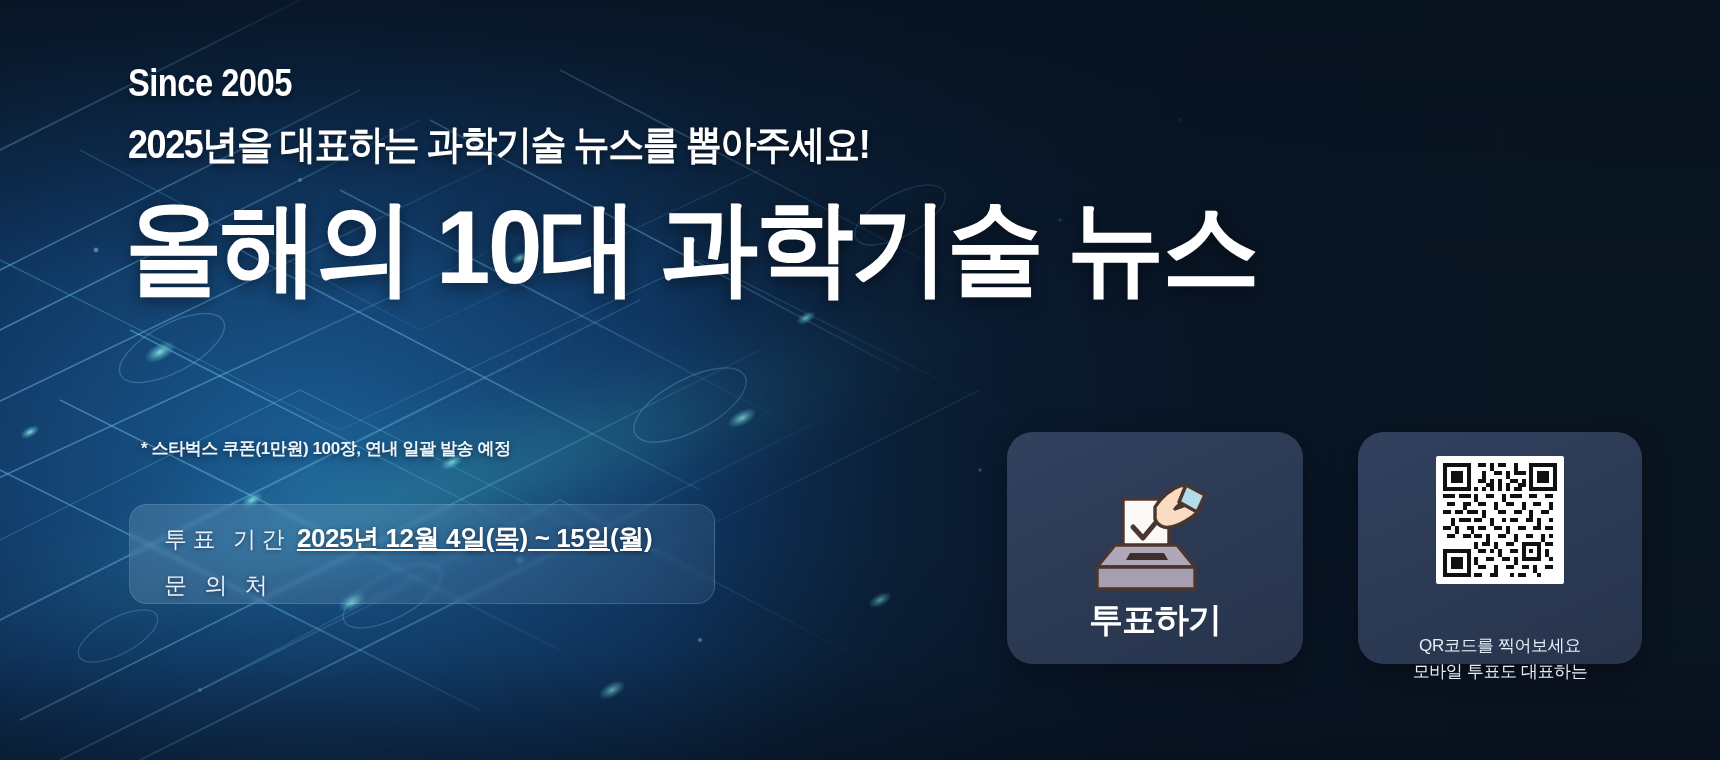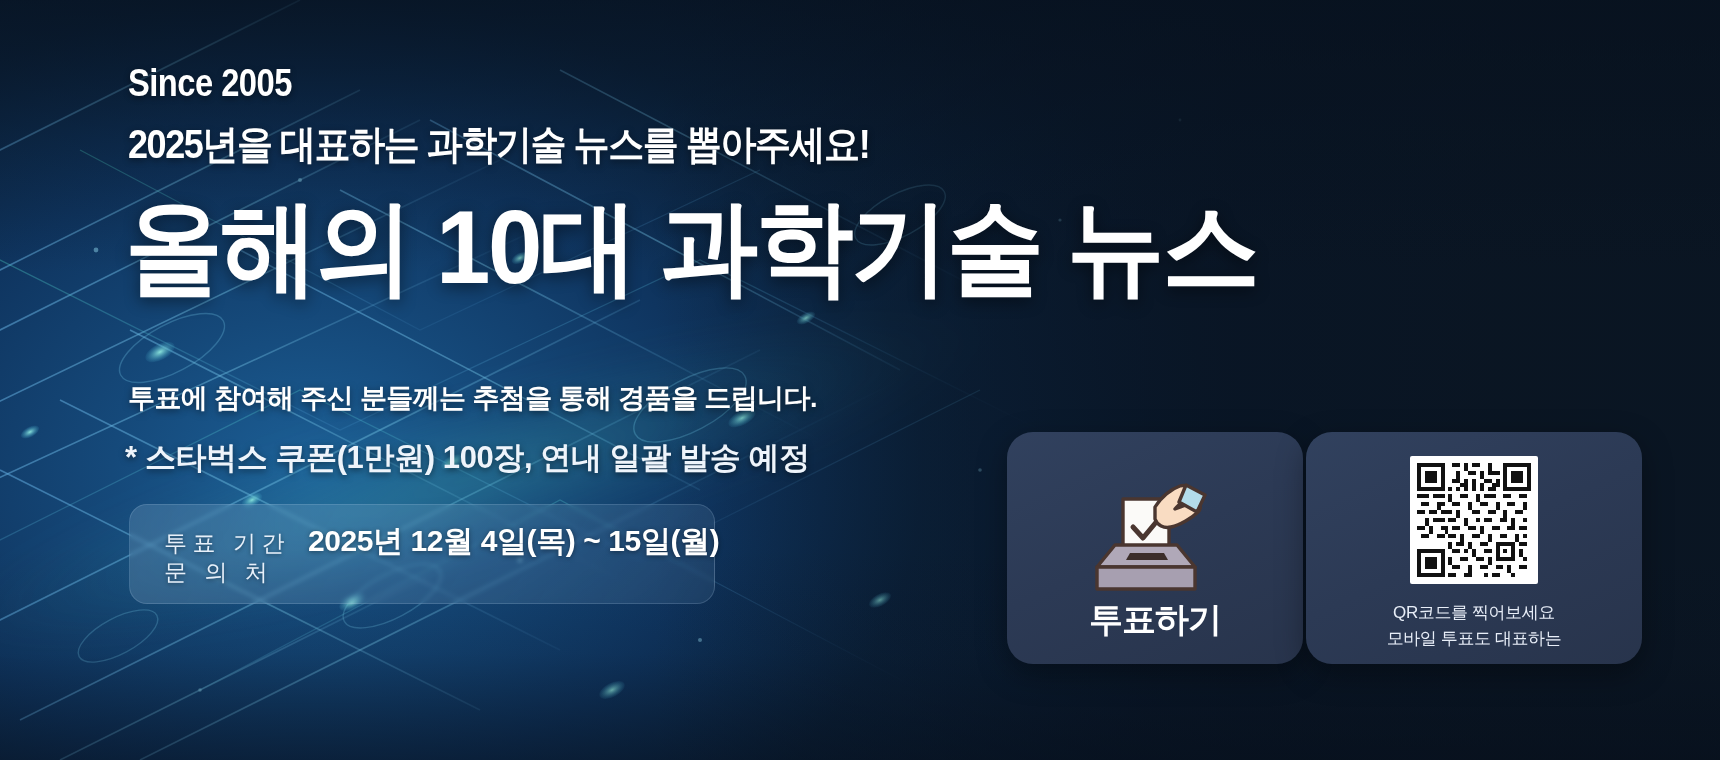--- a/index.html
+++ b/index.html
@@ -70,61 +70,62 @@
     transform:scaleX(.94); transform-origin:left center;
     text-shadow:0 4px 16px rgba(0,0,0,.48);
   }
   .prize-line {
     position:absolute; left:103px; top:380px;
     font-size:27px; font-weight:700; color:#ffffff;
     letter-spacing:-.6px; white-space:nowrap;
     text-shadow:0 2px 7px rgba(0,0,0,.5);
   }
   .note-line {
-    position:absolute; left:100px; top:437px;
-    font-size:31px; font-weight:600; color:#eef4fb;
+    position:absolute; left:116px; top:437px;
+    font-size:17px; font-weight:600; color:#eef4fb;
     letter-spacing:-.4px; white-space:nowrap;
     text-shadow:0 2px 6px rgba(0,0,0,.5);
   }
 
   .info-box {
     position:absolute; left:104px; top:504px;
     width:586px; height:100px;
     border-radius:18px;
     background:linear-gradient(120deg, rgba(185,215,240,.19), rgba(150,195,230,.11));
     border:1px solid rgba(200,226,248,.17);
     backdrop-filter:blur(2px);
   }
   .info-row {
     position:absolute; left:34px;
-    display:flex; align-items:baseline; gap:18px; white-space:nowrap;
+    display:flex; align-items:baseline; gap:7px; white-space:nowrap;
   }
   .info-row.r1 { top:16px; }
-  .info-row.r2 { top:52px; }
+  .info-row.r2 { top:65px; }
   .info-label {
     font-size:23px; font-weight:400; color:#e7f0fa;
     letter-spacing:5.5px;
     text-shadow:0 1px 4px rgba(0,0,0,.45);
   }
   .info-value {
-    font-size:30px; font-weight:800; color:#ffffff;
+    font-size:26px; font-weight:800; color:#ffffff;
     letter-spacing:-.4px;
     text-shadow:0 1px 5px rgba(0,0,0,.45);
+    text-decoration:underline;
   }
 
   
   .card {
     position:absolute;
     border-radius:26px;
     background:linear-gradient(155deg, #31415e 0%, #2c3a55 48%, #28344c 100%);
     box-shadow:0 10px 30px rgba(0,0,0,.35);
     display:flex; flex-direction:column; align-items:center;
   }
   .card-vote { left:982px; top:432px; width:296px; height:232px; justify-content:center; }
-  .card-qr   { left:1281px; top:432px; width:336px; height:232px; justify-content:flex-start; }
+  .card-qr   { left:1333px; top:432px; width:284px; height:232px; justify-content:flex-start;gap:33px; }
 
   .ballot-wrap { margin-top:20px; width:140px; height:118px; }
   .vote-label {
     margin-top:6px;
     font-size:34px; font-weight:800; color:#ffffff;
     letter-spacing:-1px;
   }
 
   .qr-frame {
     margin-top:24px;
@@ -207,21 +208,20 @@
 
   <div class="glow-streak"></div>
   <div class="dark-wash"></div>
   <div class="top-wash"></div>
   <div class="bottom-wash"></div>
 
   <div class="content">
     <div class="since">Since 2005</div>
     <div class="subtitle">2025년을 대표하는 과학기술 뉴스를 뽑아주세요!</div>
     <div class="headline">올해의 10대 과학기술 뉴스</div>
-    <div class="prize-line">투표에 참여해 주신 분들께는 추첨을 통해 경품을 드립니다.</div>
     <div class="note-line">* 스타벅스 쿠폰(1만원) 100장, 연내 일괄 발송 예정</div>
 
     <div class="info-box">
       <div class="info-row r1">
         <span class="info-label">투표 기간</span>
         <span class="info-value">2025년 12월 4일(목) ~ 15일(월)</span>
       </div>
       <div class="info-row r2">
         <span class="info-label">문 의 처</span>
       </div>

